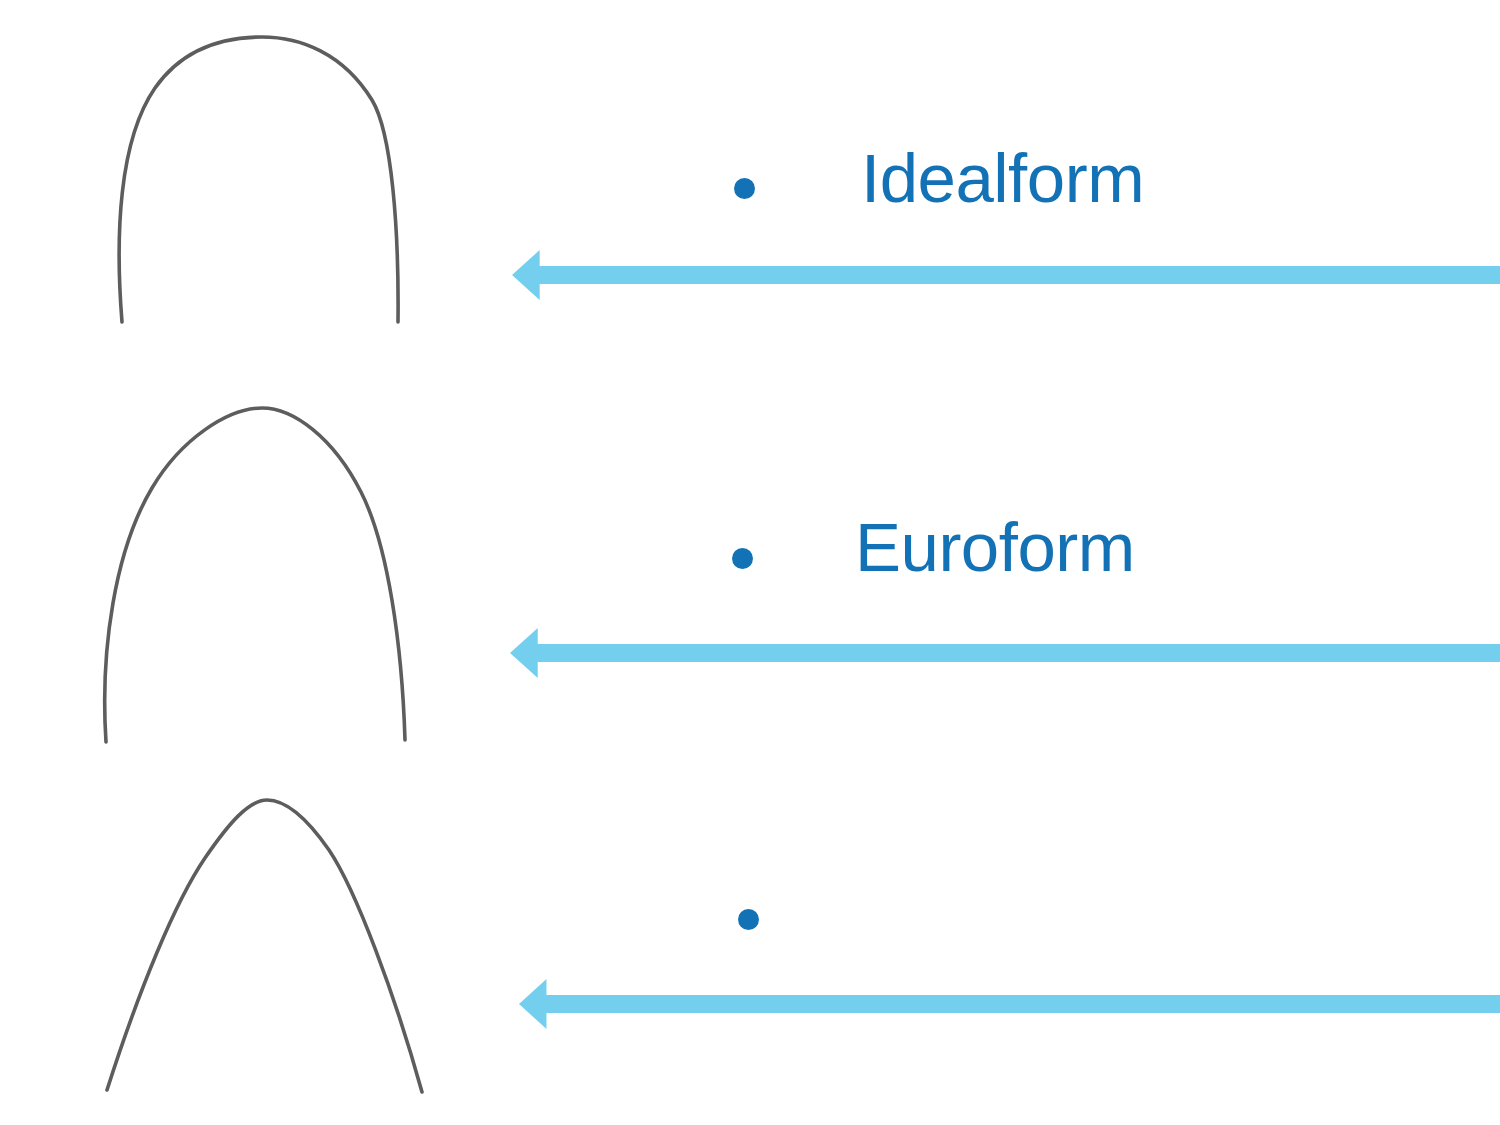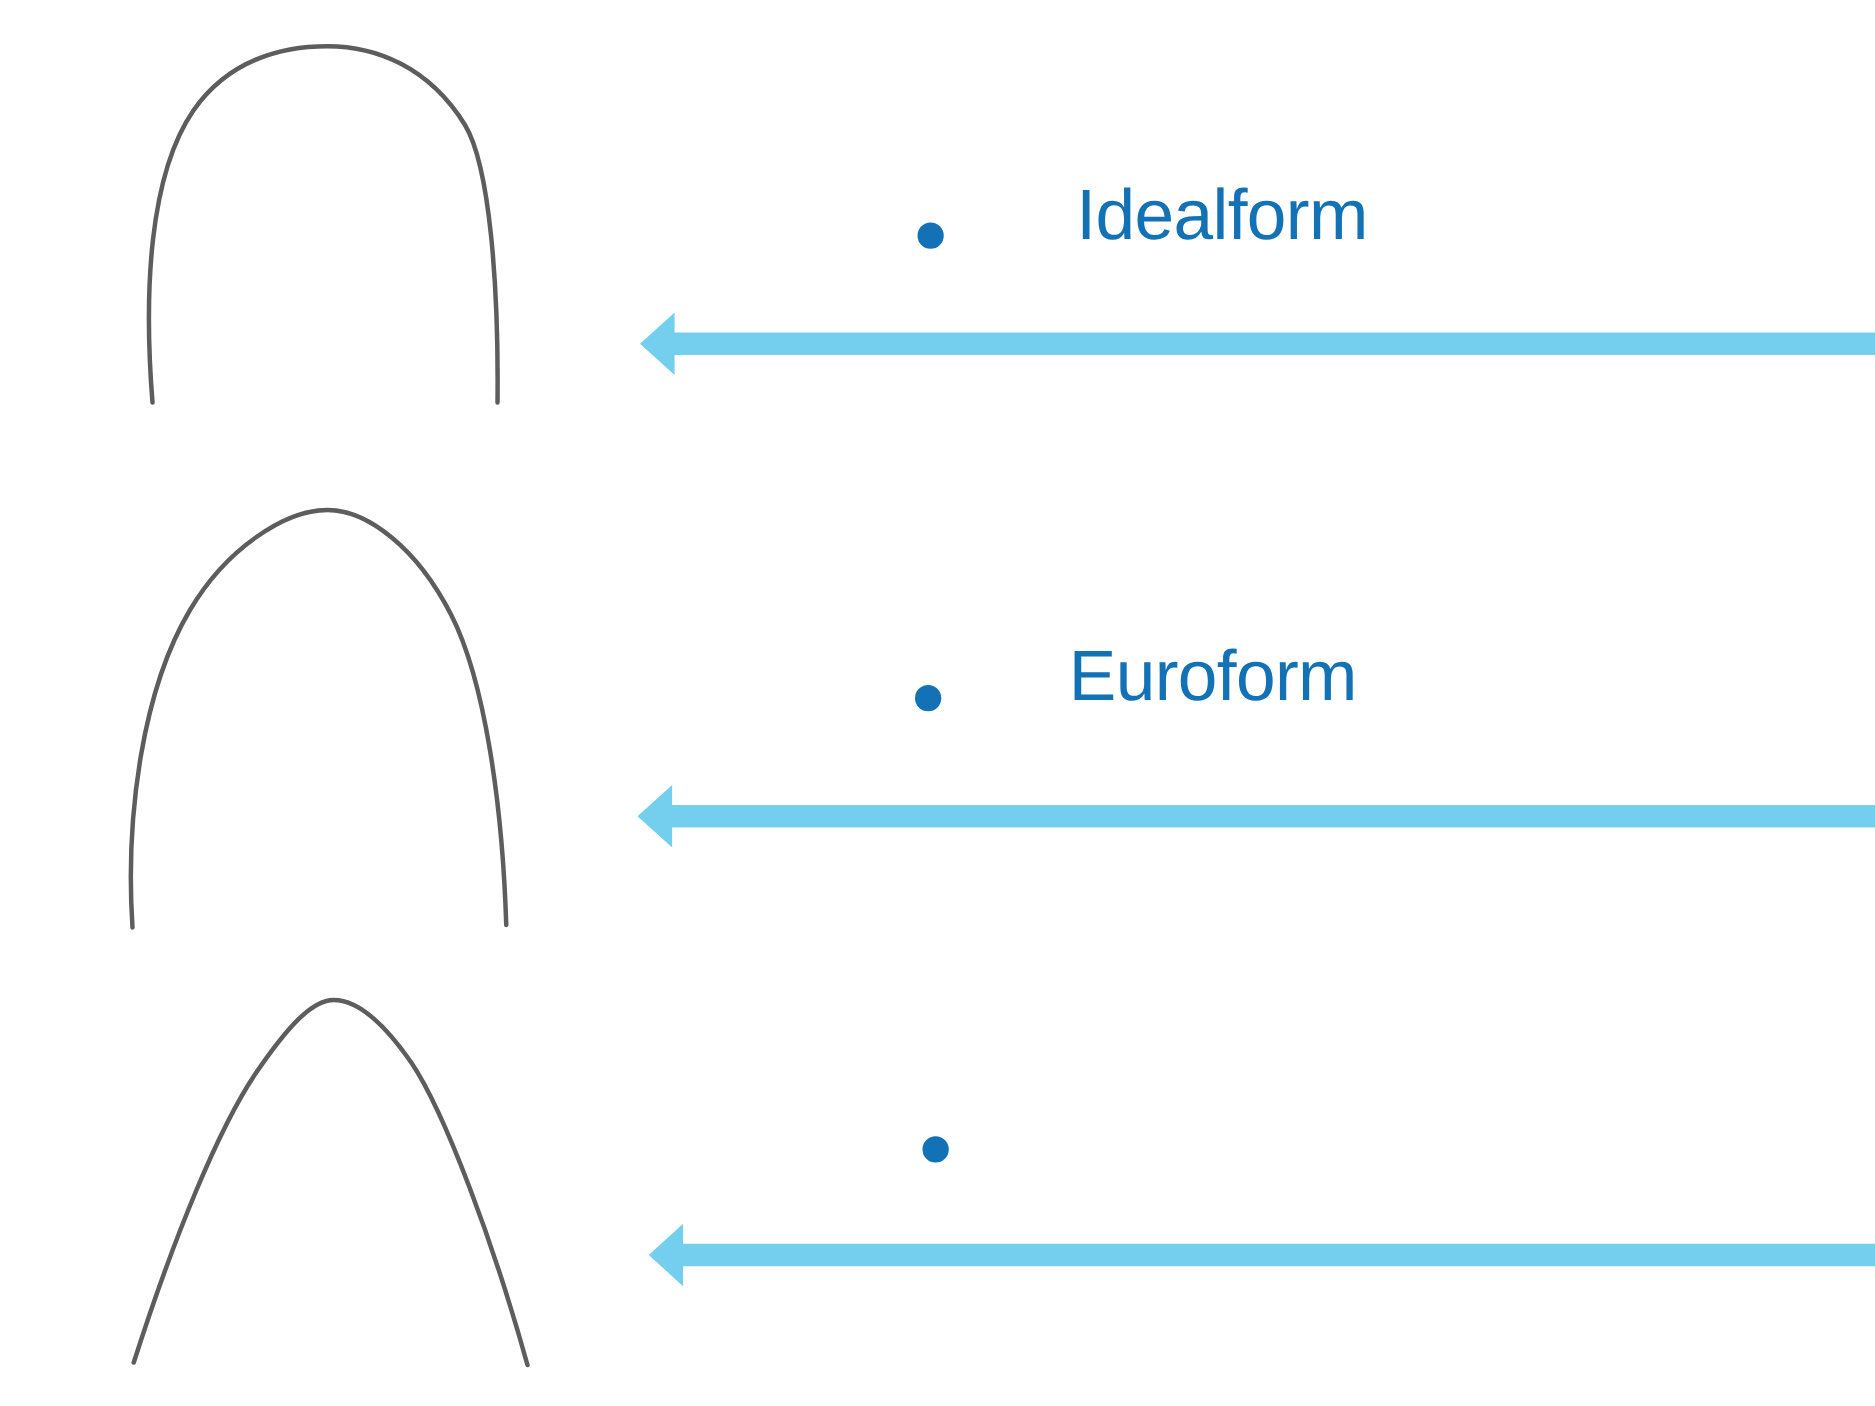--- a/index.html
+++ b/index.html
@@ -33,21 +33,21 @@
     height: 21px;
     border-radius: 50%;
     background: var(--bullet, #1272b5);
   }
   .b1 { left: 734px; top: 178px; }
   .b2 { left: 732px; top: 548px; }
   .b3 { left: 738px; top: 909px; }
 
   .label {
     position: absolute;
-    font-size: 57px;
+    font-size: 69px;
     line-height: 1;
     letter-spacing: -0.5px;
     color: var(--label-text, #1272b5);
     white-space: nowrap;
   }
   .l1 { left: 861px; top: 144px; }
   .l2 { left: 855px; top: 513px; }
   .l3 { left: 857px; top: 884px; }
 
   .arrow {

